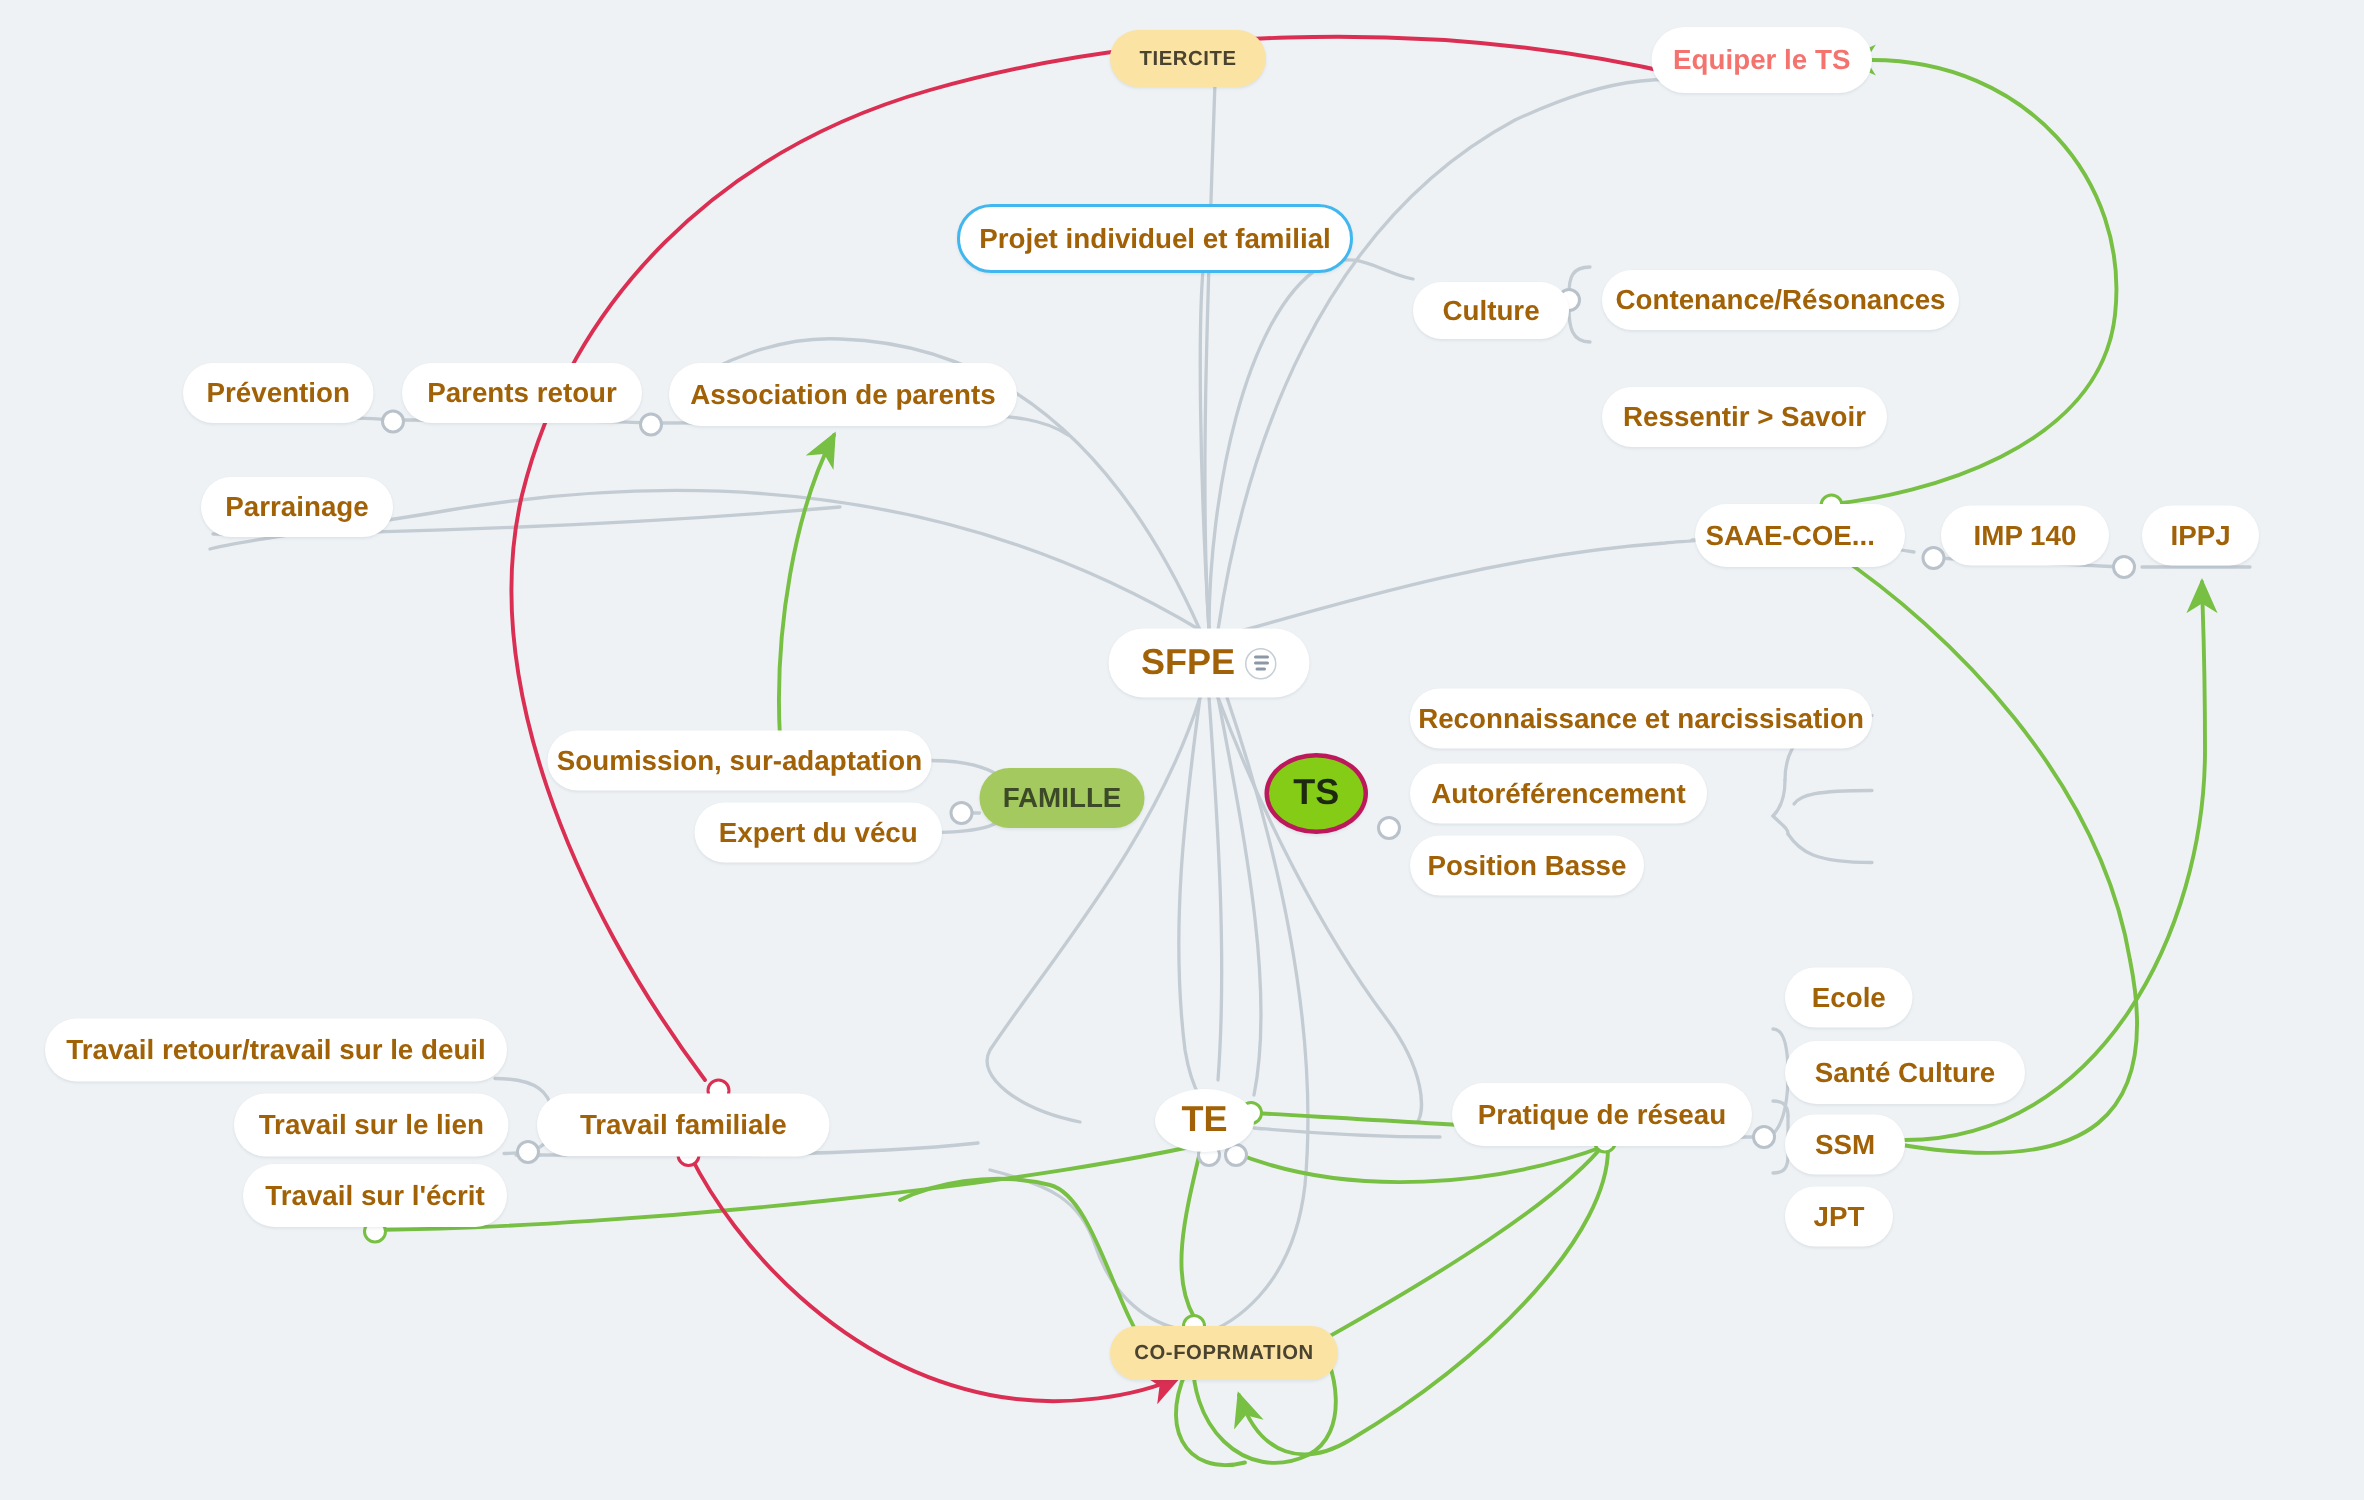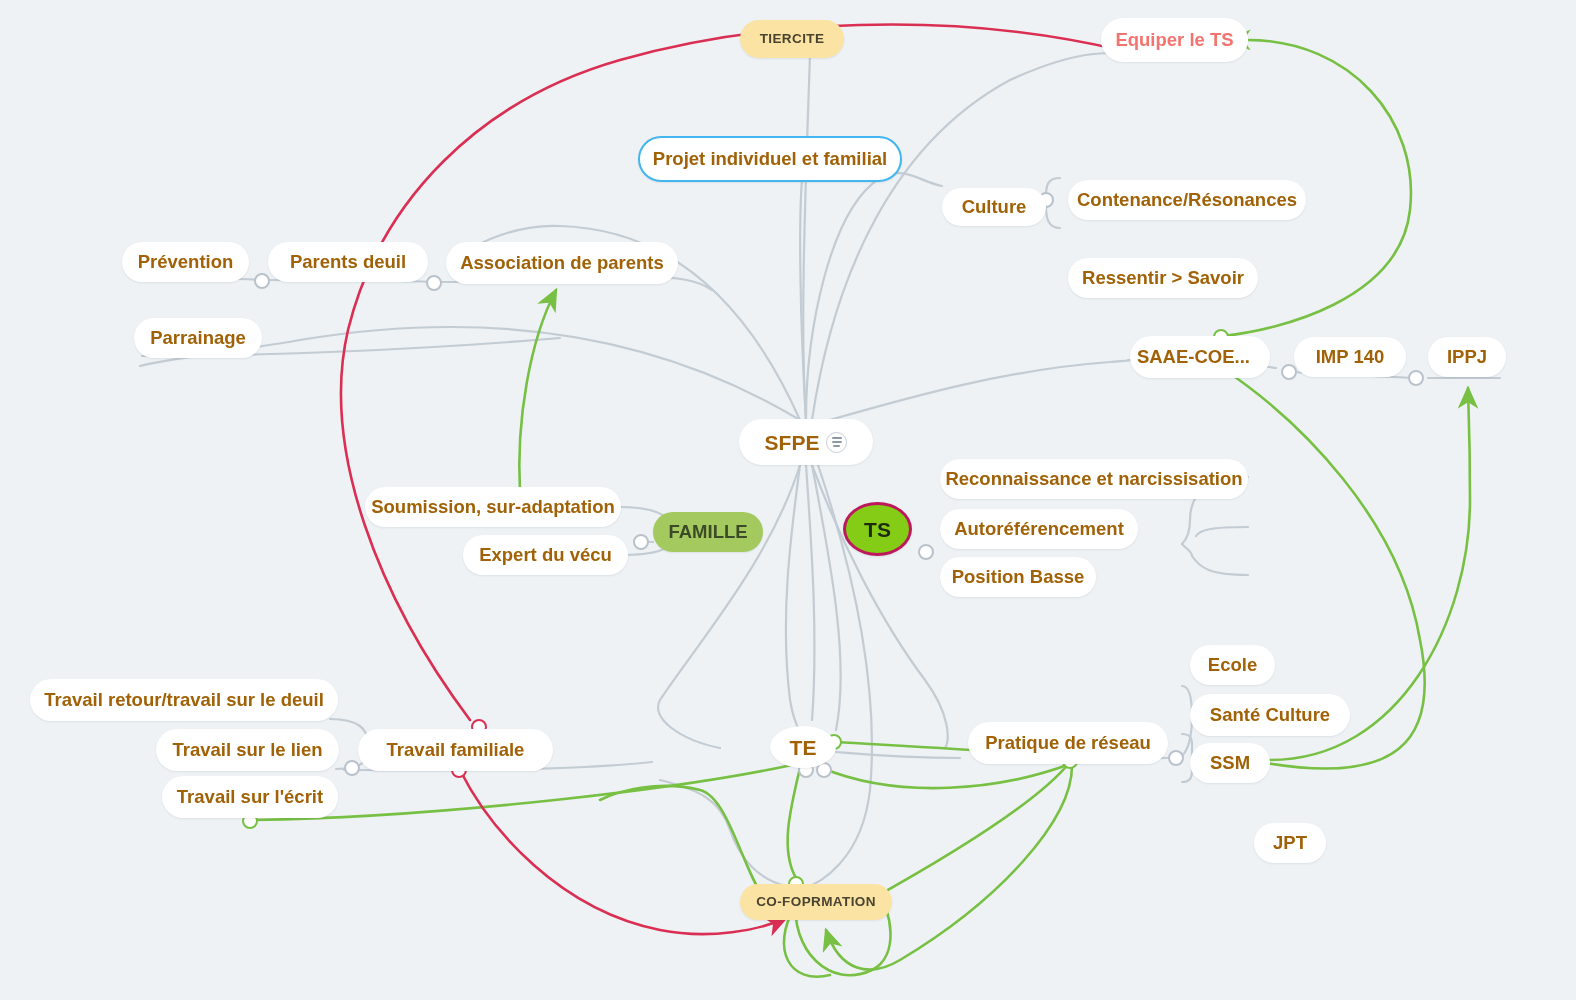--- a/index.html
+++ b/index.html
@@ -21,21 +21,21 @@
     gap:7px;
     background:#ffffff;
     border-radius:999px;
     color:#a16207;
     font-weight:bold;
     white-space:nowrap;
     box-shadow:0 1px 2px rgba(60,80,100,.10);
     z-index:5;
   }
   .node .lbl{display:block;line-height:1;}
-  .n-lg{font-size:21px;padding:0 22px;height:40px;}
+  .n-lg{font-size:24px;padding:0 22px;height:40px;}
   .n-md{font-size:18.5px;padding:12px 20px;height:38px;}
   .n-xs{font-size:13.5px;padding:0 16px;height:32px;letter-spacing:.4px;}
 
   
   .skin-green{background:#a4ca5f;color:#3c4a28;}
   .skin-green-blue{background:#84cc16;color:#1d2a10;border:3px solid #be185d;}
   .skin-yellow{background:#fbe3a4;color:#4a4330;}
   .skin-blue-outline{background:#ffffff;border:2.5px solid #41b6ef;}
   .skin-coral{background:#ffffff;color:#f4736e;}
 
@@ -176,21 +176,21 @@
       <div class="node n-md" style="left: 1068px; top: 160px; width: 238px; height: 40px; margin-top: 20px;">
         <span class="lbl">Contenance/Résonances</span>
       </div>
       <div class="node n-md" style="left: 1068px; top: 210px; width: 190px; height: 40px; margin-top: 48px;">
         <span class="lbl">Ressentir &gt; Savoir</span>
       </div>
       <div class="node n-md" style="left: 122px; top: 242px; width: 127px; height: 40px;">
         <span class="lbl">Prévention</span>
       </div>
       <div class="node n-md" style="left: 268px; top: 242px; width: 160px; height: 40px;">
-        <span class="lbl">Parents deuil</span>
+        <span class="lbl">Parents retour</span>
       </div>
       <div class="node n-md" style="left: 446px; top: 242px; width: 232px; height: 42px;">
         <span class="lbl">Association de parents</span>
       </div>
       <div class="node n-md" style="left: 134px; top: 318px; width: 128px; height: 40px;">
         <span class="lbl">Parrainage</span>
       </div>
       <div class="node n-md" style="left: 1130px; top: 336px; width: 140px; height: 42px; justify-content: flex-end;">
         <span class="lbl">SAAE-COE...</span>
       </div>
@@ -249,20 +249,20 @@
       </div>
       <div class="node n-md" style="left: 358px; top: 729px; width: 195px; height: 42px;">
         <span class="lbl">Travail familiale</span>
       </div>
       <div class="node n-md" style="left: 1190px; top: 743px; width: 80px; height: 40px;">
         <span class="lbl">SSM</span>
       </div>
       <div class="node n-md" style="left: 162px; top: 776px; width: 176px; height: 42px;">
         <span class="lbl">Travail sur l'écrit</span>
       </div>
-      <div class="node n-md" style="left: 1254px; top: 791px; width: 72px; height: 40px; margin-top: 32px;">
+      <div class="node n-md" style="left: 1190px; top: 791px; width: 72px; height: 40px;">
         <span class="lbl">JPT</span>
       </div>
       <div class="node n-xs skin-yellow" style="left: 740px; top: 884px; width: 152px; height: 36px;">
         <span class="lbl">CO-FOPRMATION</span>
       </div>
     </div>
 </div>
 
 </body></html>

